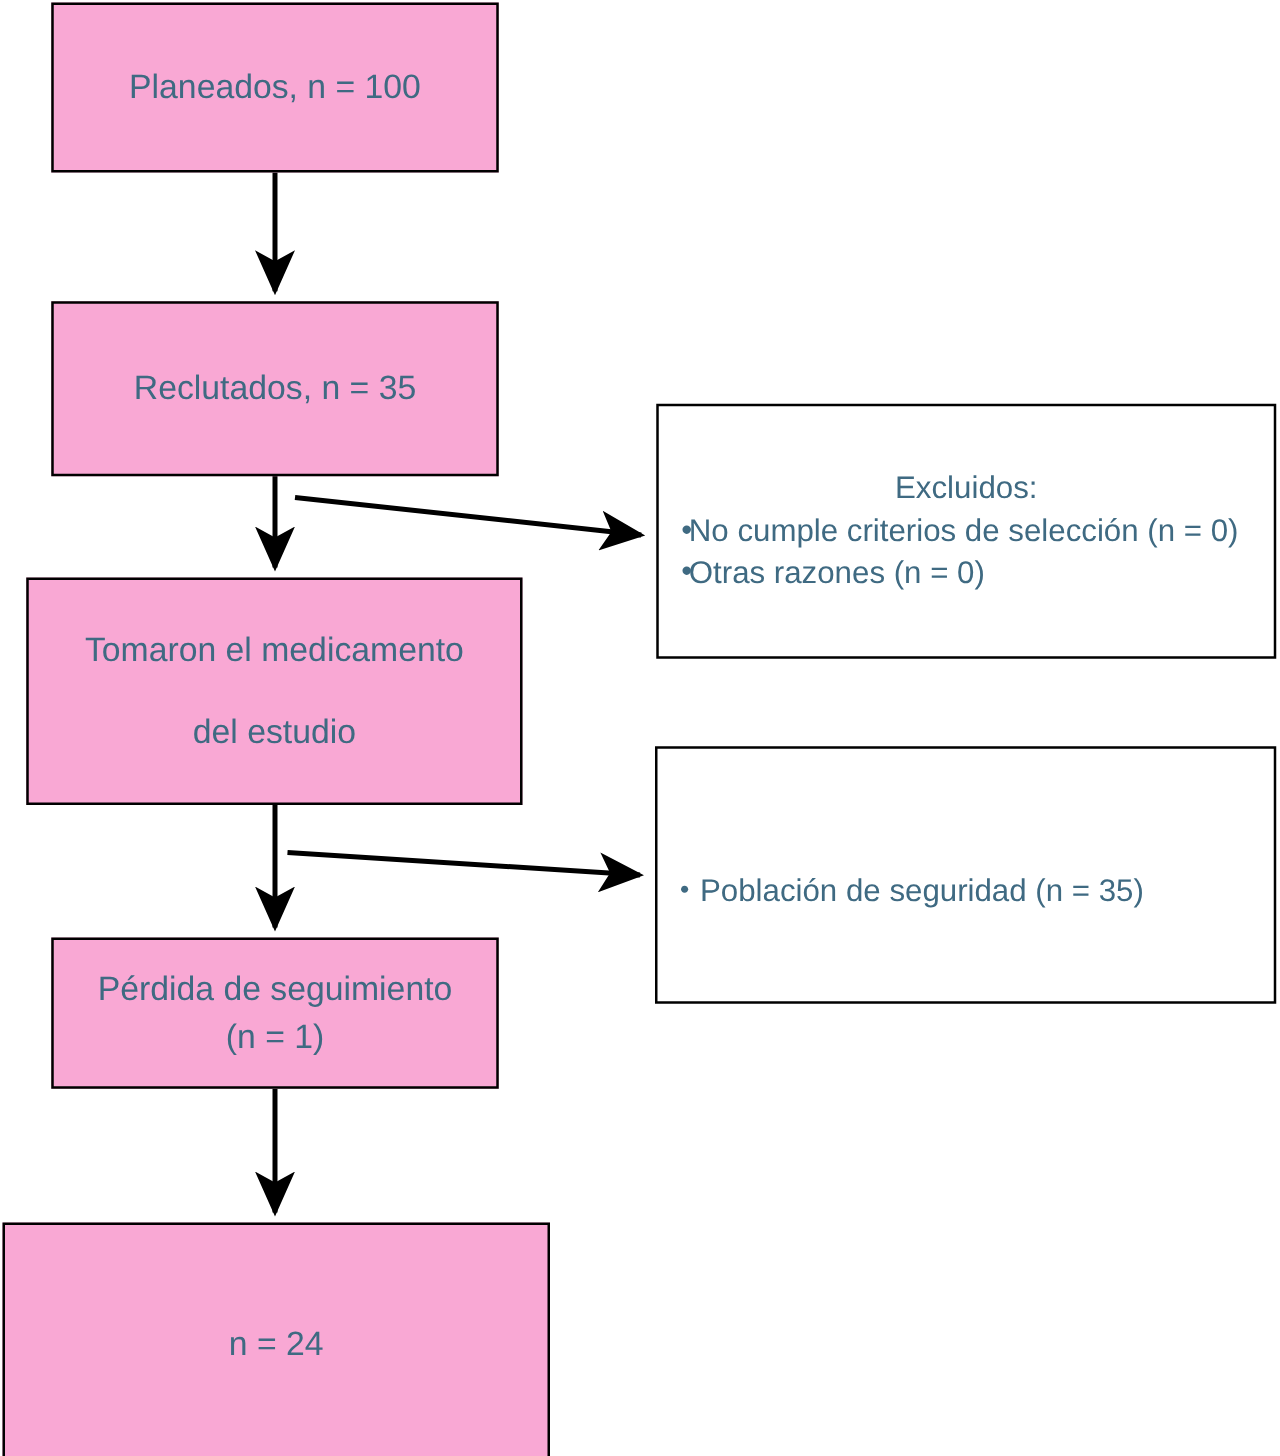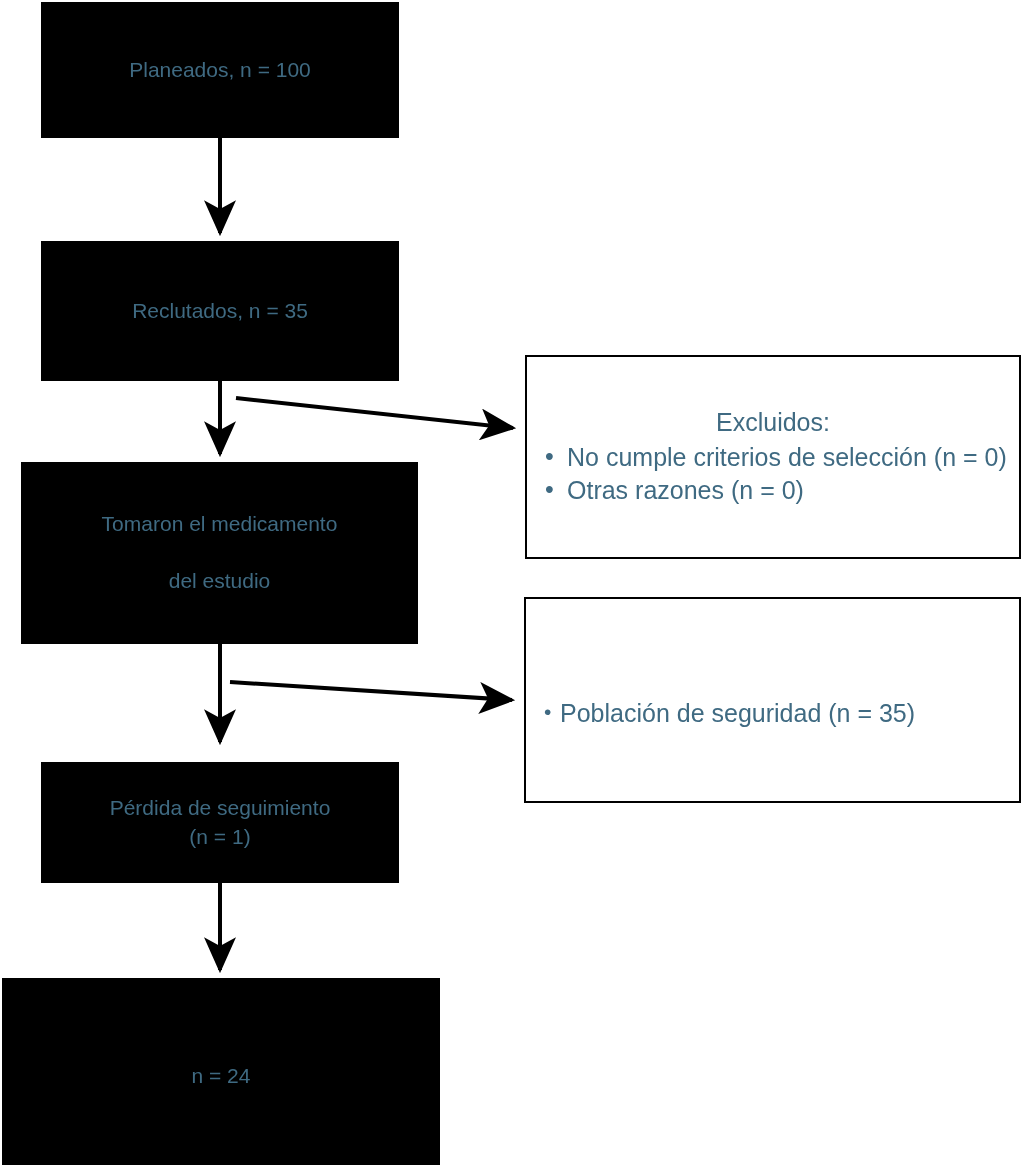--- a/index.html
+++ b/index.html
@@ -12,26 +12,26 @@
     width: 1024px;
     height: 1165px;
     background: #ffffff;
     overflow: hidden;
     font-family: "Liberation Sans", sans-serif;
   }
   .node {
     position: absolute;
     box-sizing: border-box;
     border: 2px solid #000000;
-    background: #000000;
+    background: #f9a8d4;
     display: flex;
     flex-direction: column;
     justify-content: center;
     color: #3f6a82;
-    font-size: 21px;
+    font-size: 27px;
     line-height: 1.38;
     text-align: center;
     white-space: pre-line;
   }
   .node .line { display: block; }
 
   .side-node {
     position: absolute;
     box-sizing: border-box;
     border: 2px solid #000000;
@@ -48,21 +48,21 @@
     display: block;
     margin-bottom: 1px;
   }
   .bullets {
     list-style: none;
     margin: 0;
     padding: 0;
   }
   .bullets li {
     position: relative;
-    padding-left: 40px;
+    padding-left: 24px;
     margin: 0;
   }
   .bullets li::before {
     content: "\2022";
     position: absolute;
     left: 18px;
     top: -1px;
     color: #3f6a82;
     font-size: 25px;
   }
@@ -116,30 +116,30 @@
 
   <div class="node" style="left:41px; top:241px; width:358px; height:140px;">
     <span class="line">Reclutados, n = 35</span>
   </div>
 
   <div class="node" style="left:21px; top:462px; width:397px; height:182px;gap:28px;">
     <span class="line">Tomaron el medicamento</span>
     <span class="line">del estudio</span>
   </div>
 
-  <div class="node" style="left:41px; top:750px; width:358px; height:121px;margin-top:12px;">
+  <div class="node" style="left:41px; top:750px; width:358px; height:121px;">
     <span class="line">Pérdida de seguimiento</span>
     <span class="line">(n = 1)</span>
   </div>
 
   <div class="node" style="left:2px; top:978px; width:438px; height:196px;">
     <span class="line">n = 24</span>
   </div>
 
-  <div class="side-node" style="left:525px; top:323px; width:496px; height:204px;margin-top:32px;">
+  <div class="side-node" style="left:525px; top:323px; width:496px; height:204px;">
     <span class="side-title">Excluidos:</span>
     <ul class="bullets">
       <li>No cumple criterios de selección (n = 0)</li>
       <li>Otras razones (n = 0)</li>
     </ul>
   </div>
 
   <div class="side-node" style="left:524px; top:597px; width:497px; height:206px;">
     <ul class="bullets tight">
       <li>Población de seguridad (n = 35)</li>

